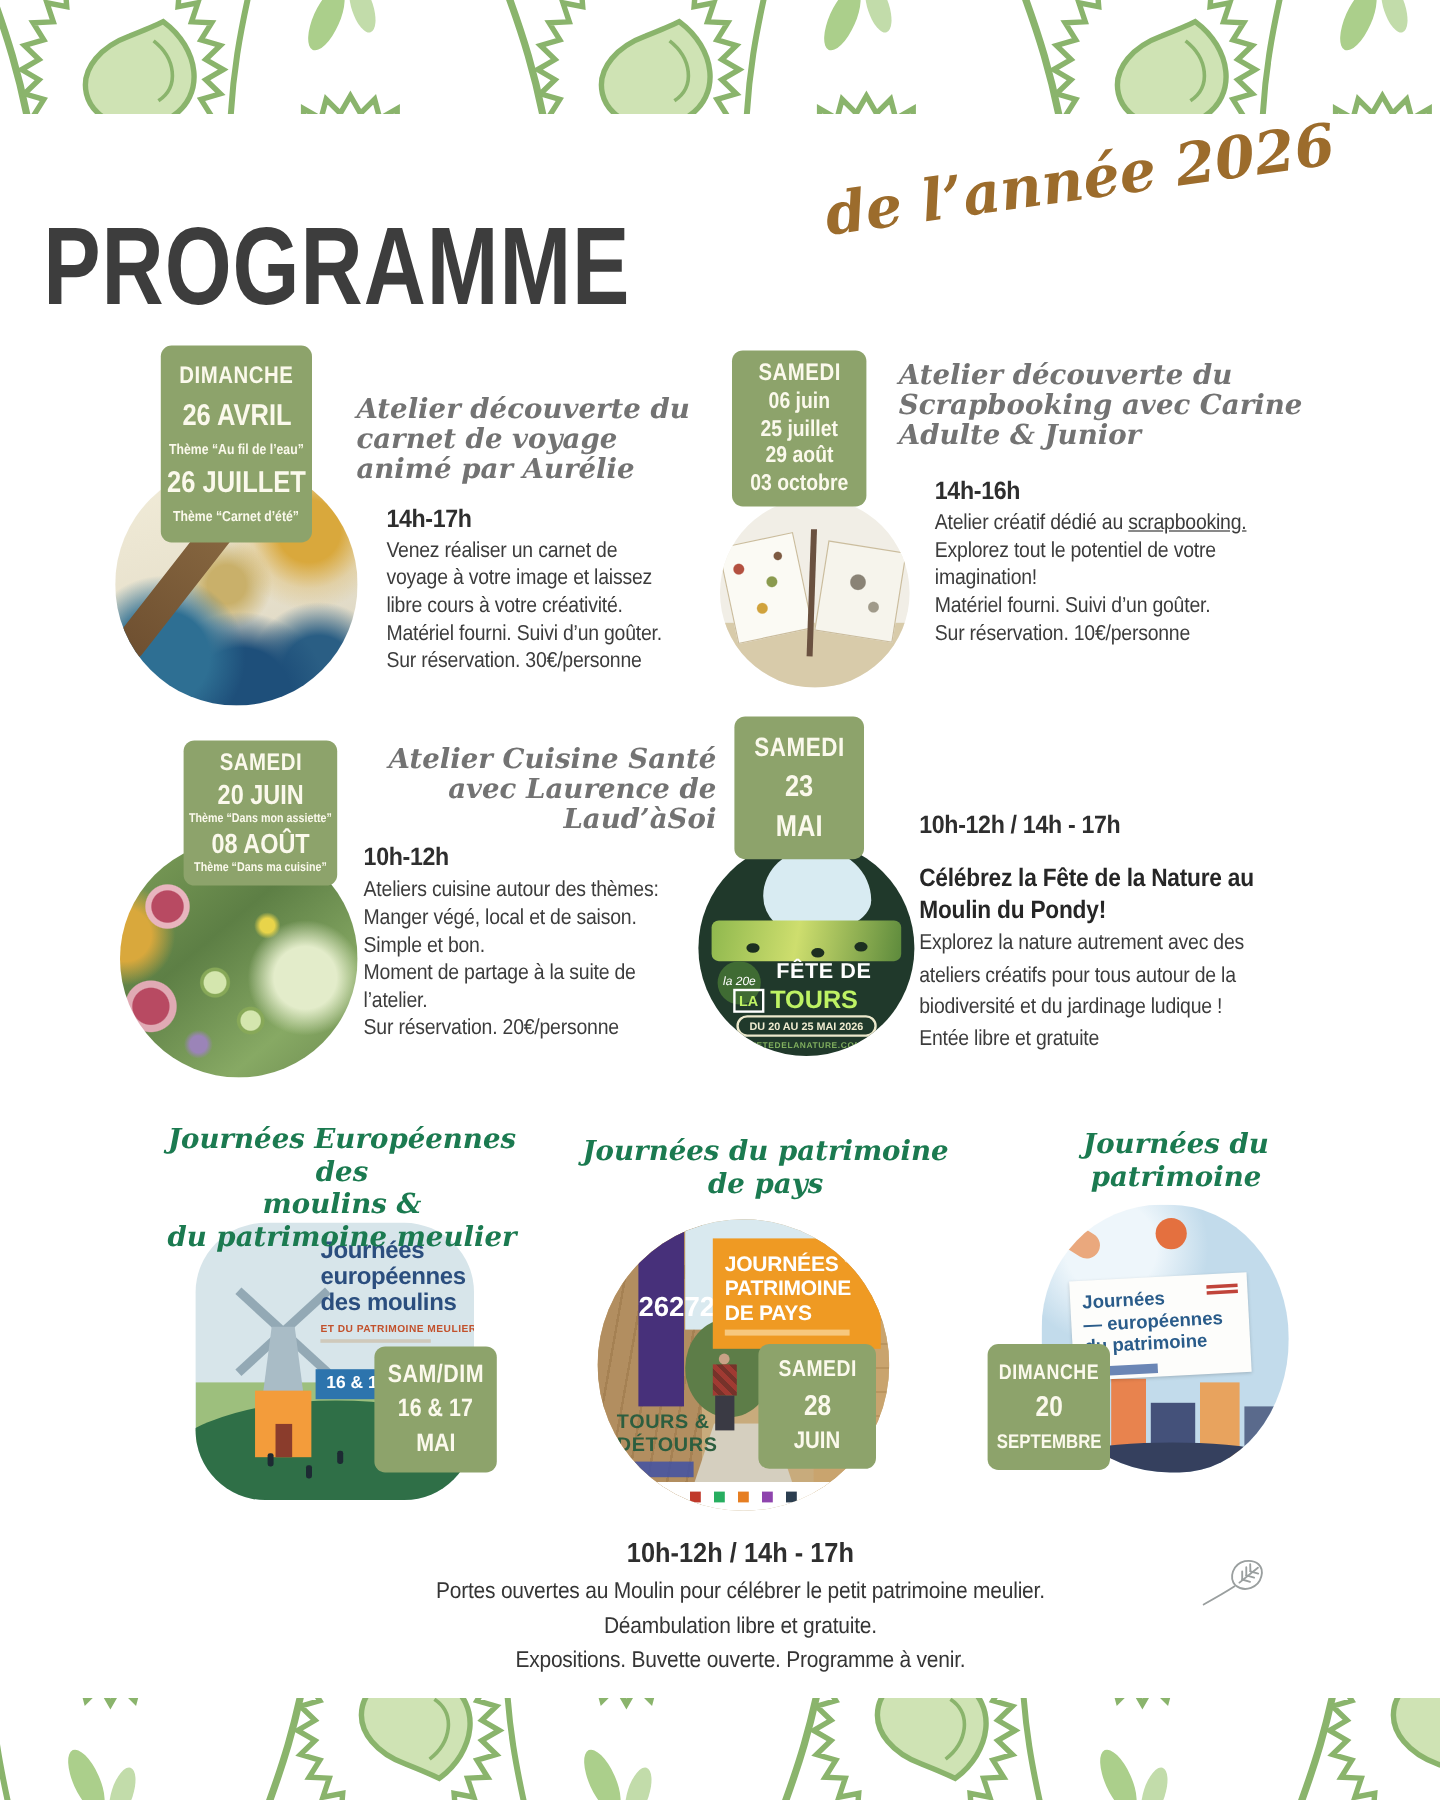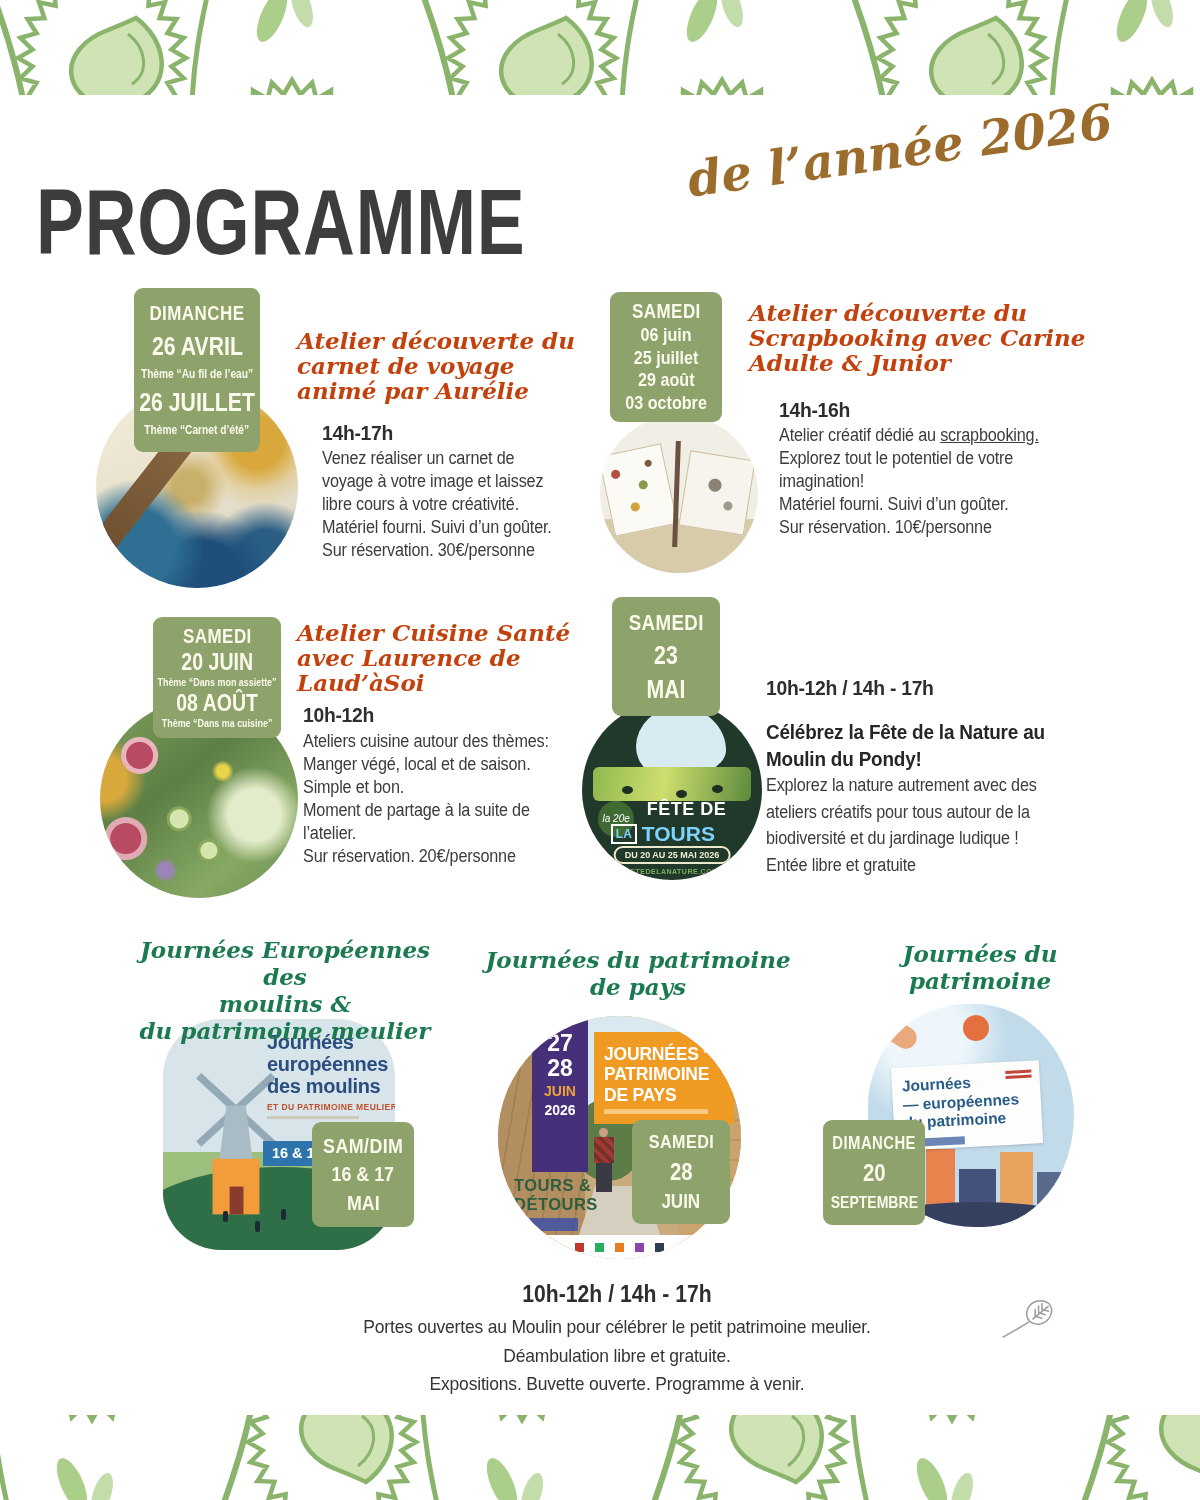--- a/index.html
+++ b/index.html
@@ -20,21 +20,21 @@
 
   
   .badge{position:absolute;background:#8da36b;border-radius:9px;color:#fbf9ec;display:flex;
          flex-direction:column;justify-content:space-evenly;align-items:center;text-align:center;
          z-index:3;padding:6px 2px;box-sizing:border-box;}
   .badge>div{transform:scaleX(.85);white-space:nowrap;font-weight:700;line-height:1.05;}
   .bd-day{font-size:20px;letter-spacing:.5px;}
   .bd-date{font-size:25px;}
   .bd-theme{font-size:12px;}
   .script-title{position:absolute;font-family:"DejaVu Serif",serif;font-style:italic;font-weight:700;
-                color:#c2410c;font-size:23px;line-height:25px;white-space:pre-line;z-index:2;}
+                color:#737373;font-size:23px;line-height:25px;white-space:pre-line;z-index:2;}
   .time{position:absolute;font-weight:700;font-size:21px;color:#2e2e2e;letter-spacing:-.3px;
         transform:scaleX(.92);transform-origin:0 0;z-index:2;}
   .desc{position:absolute;font-size:18px;line-height:23px;color:#3c3c3c;white-space:pre-line;
         letter-spacing:-.2px;transform:scaleX(.9);transform-origin:0 0;z-index:2;}
   .u{text-decoration:underline;}
   .circle{position:absolute;border-radius:50%;overflow:hidden;z-index:1;}
 
   
   .b-e1{left:134px;top:288px;width:126px;height:164px;}
   .e1-circle{left:96px;top:386px;width:202px;height:202px;
@@ -80,39 +80,39 @@
     background:
      radial-gradient(circle at 20% 28%, #b84a62 0 13px, #e8b5be 14px 18px, rgba(0,0,0,0) 19px),
      radial-gradient(circle at 13% 70%, #b84a62 0 15px, #e0aab4 16px 21px, rgba(0,0,0,0) 22px),
      radial-gradient(circle at 40% 60%, #d4e6ae 0 9px, #87a858 10px 12px, rgba(0,0,0,0) 13px),
      radial-gradient(circle at 55% 76%, #d4e6ae 0 8px, #87a858 9px 11px, rgba(0,0,0,0) 12px),
      radial-gradient(circle at 33% 86%, #9b84b8 0 7px, rgba(0,0,0,0) 12px),
      radial-gradient(circle at 62% 36%, #e8d44a 0 6px, rgba(0,0,0,0) 11px),
      radial-gradient(circle at 78% 58%, #e3ecca 0 26px, rgba(0,0,0,0) 48px),
      radial-gradient(circle at 2% 40%, #d9a83c 0 22px, rgba(0,0,0,0) 42px),
      linear-gradient(140deg,#7fa05a 0%,#5d7f45 40%,#87a964 75%,#6d8c50 100%);}
-  .e3-title{left:297px;top:620px;width:300px;}
+  .e3-title{left:297px;top:620px;width:300px;text-align:right;}
   .e3-time{left:303px;top:703px;}
   .e3-desc{left:303px;top:730px;width:310px;}
 
   
   .b-e4{left:612px;top:597px;width:108px;height:119px;}
   .b-e4 .bd-day{font-size:22px;}
   .e4-circle{left:582px;top:700px;width:180px;height:180px;background:#20392b;}
   .n-sky{position:absolute;left:30%;top:4%;width:50%;height:40%;background:#d8ebf2;
          border-radius:48% 52% 62% 38% / 55% 60% 40% 45%;}
   .n-band{position:absolute;left:6%;top:37%;width:88%;height:19%;border-radius:6px;
           background:linear-gradient(100deg,#8fb84e 0%,#cede6e 45%,#5d8a3c 100%);}
   .n-s{position:absolute;width:11px;height:8px;border-radius:50%;background:#1c2f20;}
   .n-s1{left:22%;top:48%;} .n-s2{left:52%;top:50%;} .n-s3{left:72%;top:47%;}
   .n-20{position:absolute;left:9%;top:56%;width:36px;height:36px;border-radius:50%;background:#3f6b33;
         color:#fff;font-style:italic;font-size:10px;line-height:11px;display:flex;align-items:center;
         justify-content:center;text-align:center;}
   .n-t1{position:absolute;left:36%;top:55%;color:#fff;font-weight:700;font-size:18px;letter-spacing:.5px;}
-  .n-t2{position:absolute;left:16%;top:68%;display:flex;align-items:center;color:#7dd3fc;font-weight:700;font-size:21px;}
+  .n-t2{position:absolute;left:16%;top:68%;display:flex;align-items:center;color:#bef264;font-weight:700;font-size:21px;}
   .n-la{border:2px solid #fff;font-size:12px;padding:1px 3px;margin-right:5px;}
   .n-chip{position:absolute;left:50%;top:81%;transform:translateX(-50%);border:2px solid #ece8cc;
           border-radius:12px;color:#f0ecd0;font-size:9px;font-weight:700;padding:2px 9px;white-space:nowrap;}
   .n-site{position:absolute;left:50%;top:93.5%;transform:translateX(-50%);color:#7fae5e;font-size:7px;
           font-weight:700;letter-spacing:.5px;}
   .e4-title{left:752px;top:634px;font-size:30px;line-height:32px;}
   .e4-time{left:766px;top:676px;}
   .e4-descbold{left:766px;top:719px;width:340px;font-weight:700;font-size:21px;line-height:26.5px;color:#262626;}
   .e4-desc{left:766px;top:772px;width:355px;line-height:26.5px;}
 
@@ -151,22 +151,22 @@
             background:repeating-linear-gradient(0deg,#c9a46e 0 18px,#ba955f 18px 20px);}
   .py-green{position:absolute;left:30%;top:34%;width:30%;height:34%;border-radius:50%;background:#5d7d48;}
   .py-street{position:absolute;left:30%;bottom:0;width:40%;height:30%;background:#d5cfbf;
              clip-path:polygon(25% 0,75% 0,100% 100%,0 100%);}
   .py-church{position:absolute;left:47%;top:25%;width:9%;height:19%;background:#b7ab97;}
   .py-man{position:absolute;left:39%;top:46%;width:22px;height:64px;z-index:2;}
   .py-head{position:absolute;left:6px;top:0;width:9px;height:9px;border-radius:50%;background:#c9a286;}
   .py-torso{position:absolute;left:1px;top:9px;width:20px;height:26px;
             background:repeating-linear-gradient(45deg,#a03a32 0 4px,#76322a 4px 8px);}
   .py-legs{position:absolute;left:3px;top:35px;width:16px;height:29px;background:#3a3a44;}
-  .py-purple{position:absolute;left:34px;top:-12px;width:56px;height:166px;background:#47307a;z-index:2;
-             display:flex;flex-direction:column;align-items:center;padding-top:2px;color:#fff;font-weight:700;}
+  .py-purple{position:absolute;left:34px;top:-12px;width:38px;height:166px;background:#47307a;z-index:2;
+             display:flex;flex-direction:row;align-items:center;padding-top:2px;color:#fff;font-weight:700;}
   .py-d{font-size:23px;line-height:25px;}
   .py-m{color:#f0a23c;font-size:14px;line-height:20px;}
   .py-y{font-size:14px;line-height:18px;}
   .py-orange{position:absolute;left:96px;top:16px;width:140px;height:92px;background:#ef9a23;z-index:2;
              box-sizing:border-box;padding:8px 0 0 10px;}
   .py-o1{color:#fff;font-weight:700;font-size:17.5px;line-height:20.5px;letter-spacing:-.2px;white-space:nowrap;}
   .py-du{font-size:10px;vertical-align:super;}
   .py-obar{width:80%;height:5px;background:#f7c87e;margin-top:4px;}
   .py-tours{position:absolute;left:16px;bottom:46px;color:#2c5e3f;font-weight:700;font-size:16.5px;
             line-height:18.5px;letter-spacing:.5px;z-index:2;}

